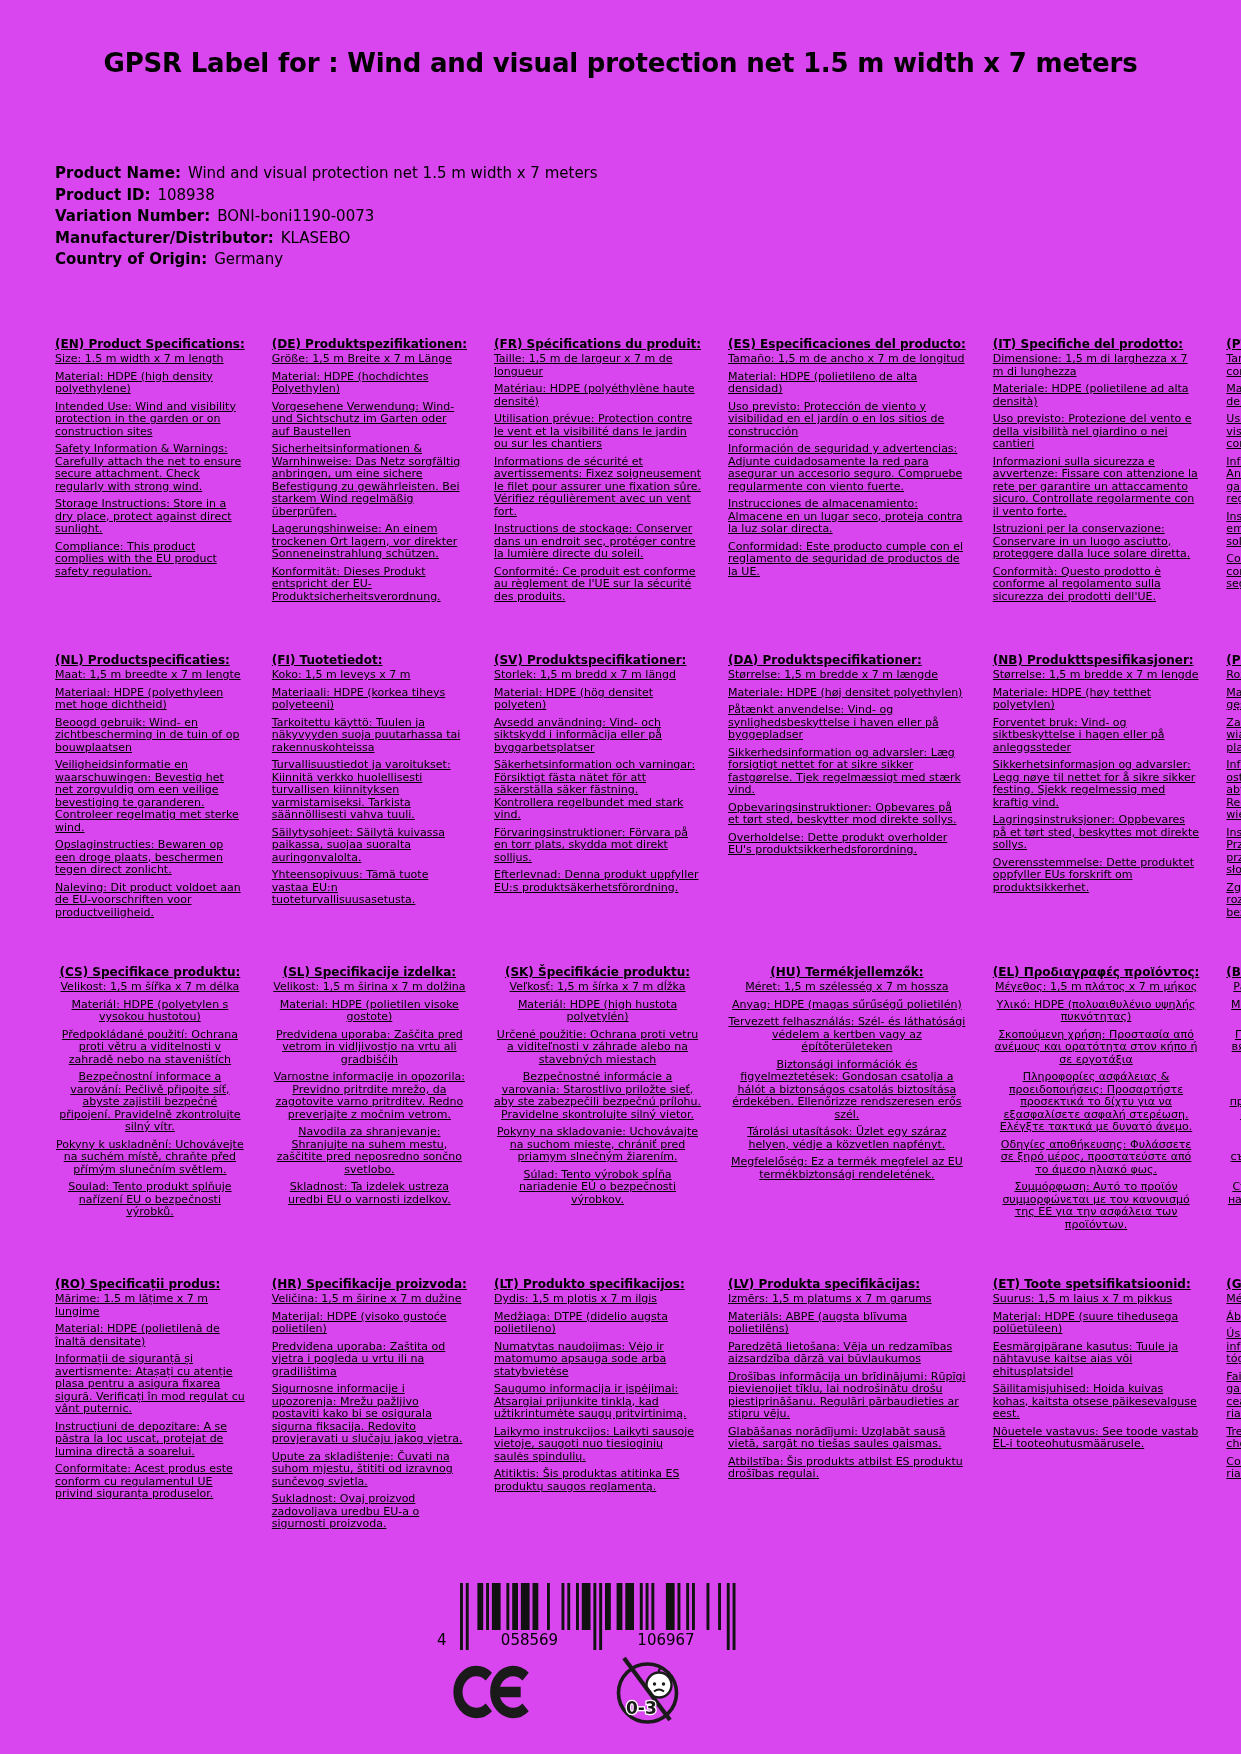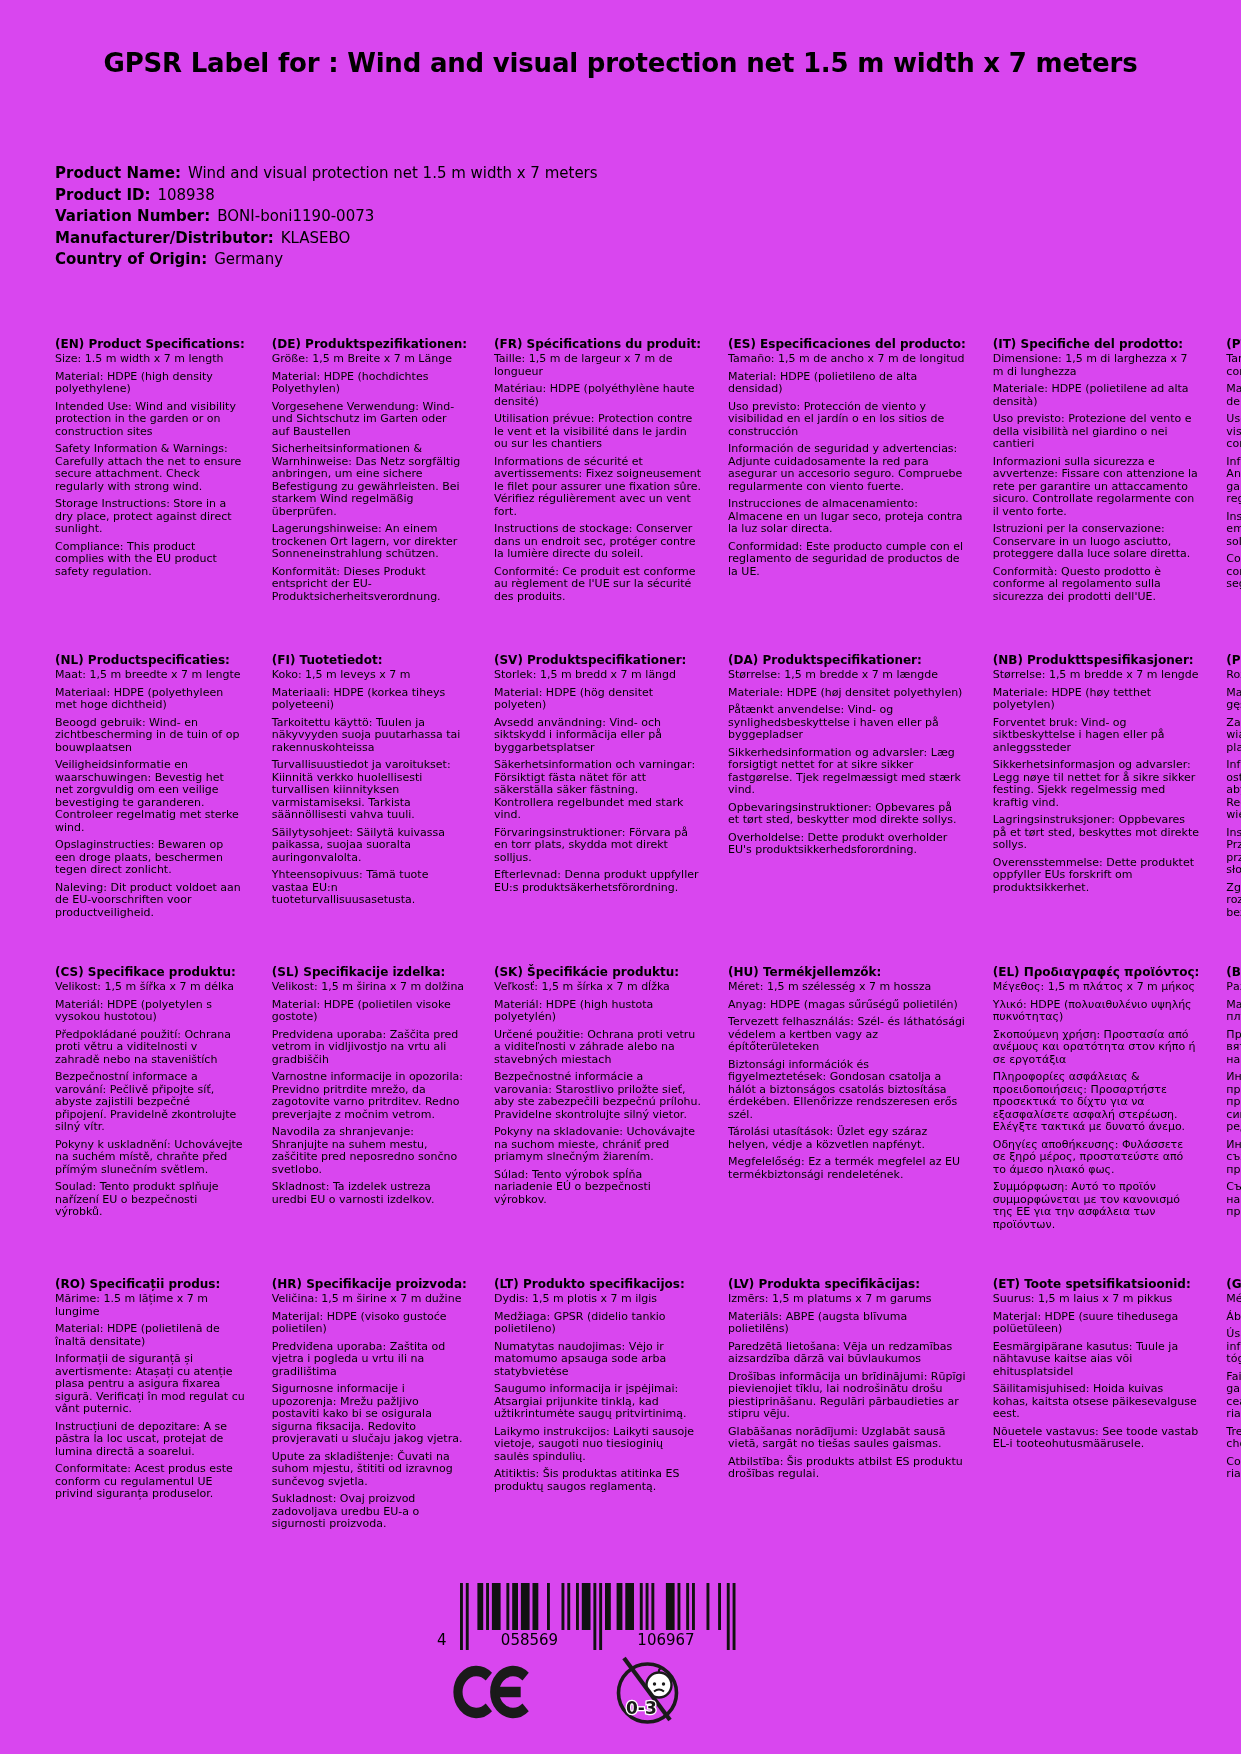--- a/index.html
+++ b/index.html
@@ -21,24 +21,24 @@
     position:absolute;left:55px;top:163px;right:60px;
     font-size:15px;color:#000;
   }
   .pinfo .row{line-height:21.5px;white-space:nowrap;}
   .pinfo .lbl{font-weight:bold;margin-right:7px;}
   .grid{
     position:absolute;left:55px;top:337px;width:1140px;
     display:grid;grid-template-columns:repeat(6,1fr);column-gap:14px;
     color:#000;
   }
-  .block{font-size:11px;line-height:12.5px;padding-right:13px;box-sizing:border-box;}
+  .block{font-size:11px;line-height:12.5px;padding-right:13px;box-sizing:border-box;text-decoration:underline;}
   .block:nth-child(-n+6){min-height:316px;}
   .block:nth-child(n+7):nth-child(-n+12){min-height:312px;}
-  .block:nth-child(n+13):nth-child(-n+18){min-height:312px;}
+  .block:nth-child(n+13):nth-child(-n+18){min-height:312px;text-align:center;}
   .bh{font-weight:bold;font-size:12px;line-height:14px;margin:0 0 2px;white-space:nowrap;}
   .block p{margin:0 0 5px;}
   .barcode{position:absolute;left:437px;top:1583px;width:300px;height:70px;}
   .barcode svg{position:absolute;left:23px;top:0;}
   .bd{position:absolute;top:50px;font-size:15px;line-height:15px;color:#000;}
   .bd1{left:0;}
   .bd2{left:32px;width:121px;text-align:center;}
   .bd3{left:168px;width:122px;text-align:center;}
   .ce{position:absolute;left:450px;top:1663px;width:82px;height:58px;}
   .age{position:absolute;left:614px;top:1650px;width:72px;height:78px;}
@@ -234,21 +234,21 @@
         <p>Veličina: 1,5 m širine x 7 m dužine</p>
         <p>Materijal: HDPE (visoko gustoće polietilen)</p>
         <p>Predviđena uporaba: Zaštita od vjetra i pogleda u vrtu ili na gradilištima</p>
         <p>Sigurnosne informacije i upozorenja: Mrežu pažljivo postaviti kako bi se osigurala sigurna fiksacija. Redovito provjeravati u slučaju jakog vjetra.</p>
         <p>Upute za skladištenje: Čuvati na suhom mjestu, štititi od izravnog sunčevog svjetla.</p>
         <p>Sukladnost: Ovaj proizvod zadovoljava uredbu EU-a o sigurnosti proizvoda.</p>
       </div>
       <div class="block">
         <div class="bh">(LT) Produkto specifikacijos:</div>
         <p>Dydis: 1,5 m plotis x 7 m ilgis</p>
-        <p>Medžiaga: GPSR (didelio tankio polietileno)</p>
+        <p>Medžiaga: DTPE (didelio augsta polietileno)</p>
         <p>Numatytas naudojimas: Vėjo ir matomumo apsauga sode arba statybvietėse</p>
         <p>Saugumo informacija ir įspėjimai: Atsargiai prijunkite tinklą, kad užtikrintumėte saugų pritvirtinimą.</p>
         <p>Laikymo instrukcijos: Laikyti sausoje vietoje, saugoti nuo tiesioginių saulės spindulių.</p>
         <p>Atitiktis: Šis produktas atitinka ES produktų saugos reglamentą.</p>
       </div>
       <div class="block">
         <div class="bh">(LV) Produkta specifikācijas:</div>
         <p>Izmērs: 1,5 m platums x 7 m garums</p>
         <p>Materiāls: ABPE (augsta blīvuma polietilēns)</p>
         <p>Paredzētā lietošana: Vēja un redzamības aizsardzība dārzā vai būvlaukumos</p>

